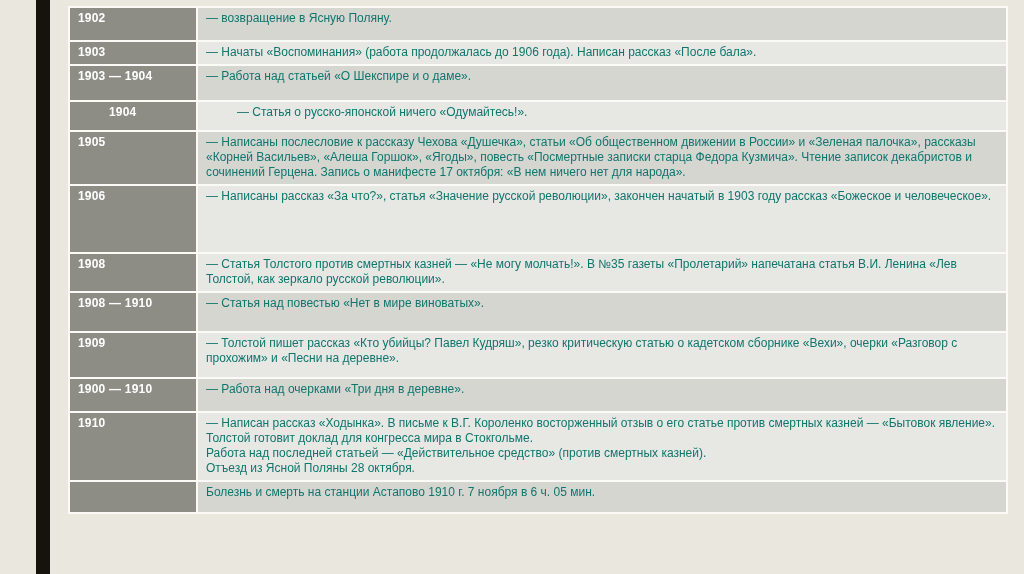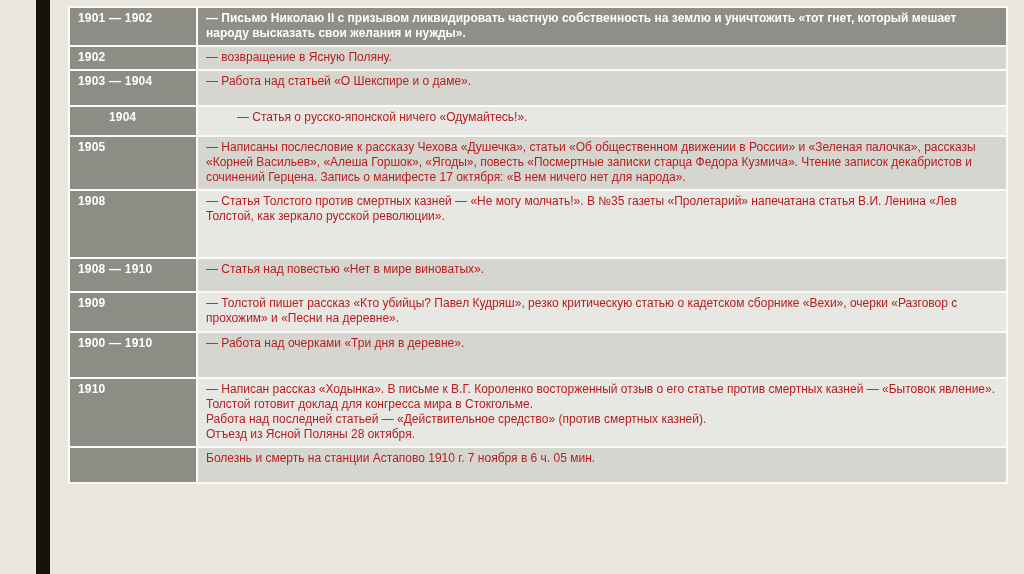--- a/index.html
+++ b/index.html
@@ -30,21 +30,21 @@
     border-collapse: collapse;
     table-layout: fixed;
   }
   td {
     border: 2px solid #fbfaf7;
     vertical-align: top;
     box-sizing: border-box;
     padding: 3px 8px 4px 8px;
     font-size: 12px;
     line-height: 15px;
-    color: #b91c1c;
+    color: #0f766e;
     word-wrap: break-word;
   }
   td.year-cell {
     width: 128px;
     background: #8d8d85;
     color: #ffffff;
     font-weight: 700;
     font-size: 12px;
     letter-spacing: 0.2px;
   }
@@ -74,39 +74,43 @@
   tr:nth-child(13) td { height: 72px; }
   tr:nth-child(14) td { height: 44px; }
 </style>
 </head>
 <body>
 
 <div class="accent-strip"></div>
 
 <table class="timeline">
   <tbody>
-    <tr class="header-row">
-      <td class="year-cell">1901 — 1902</td>
-      <td class="event-cell">— Письмо Николаю II с призывом ликвидировать частную собственность на землю и уничтожить «тот гнет, который мешает народу высказать свои желания и нужды».</td>
-    </tr>
     <tr class="band-a">
       <td class="year-cell">1902</td>
       <td class="event-cell">— возвращение в Ясную Поляну.</td>
+    </tr>
+    <tr class="band-b">
+      <td class="year-cell">1903</td>
+      <td class="event-cell">— Начаты «Воспоминания» (работа продолжалась до 1906 года). Написан рассказ «После бала».</td>
     </tr>
     <tr class="band-a">
       <td class="year-cell">1903 — 1904</td>
       <td class="event-cell">— Работа над статьей «О Шекспире и о даме».</td>
     </tr>
     <tr class="band-b">
       <td class="year-cell">1904</td>
       <td class="event-cell">— Статья о русско-японской ничего «Одумайтесь!».</td>
     </tr>
     <tr class="band-a">
       <td class="year-cell">1905</td>
       <td class="event-cell">— Написаны послесловие к рассказу Чехова «Душечка», статьи «Об общественном движении в России» и «Зеленая палочка», рассказы «Корней Васильев», «Алеша Горшок», «Ягоды», повесть «Посмертные записки старца Федора Кузмича». Чтение записок декабристов и сочинений Герцена. Запись о манифесте 17 октября: «В нем ничего нет для народа».</td>
+    </tr>
+    <tr class="band-b">
+      <td class="year-cell">1906</td>
+      <td class="event-cell">— Написаны рассказ «За что?», статья «Значение русской революции», закончен начатый в 1903 году рассказ «Божеское и человеческое».</td>
     </tr>
     <tr class="band-b">
       <td class="year-cell">1908</td>
       <td class="event-cell">— Статья Толстого против смертных казней — «Не могу молчать!». В №35 газеты «Пролетарий» напечатана статья В.И. Ленина «Лев Толстой, как зеркало русской революции».</td>
     </tr>
     <tr class="band-a">
       <td class="year-cell">1908 — 1910</td>
       <td class="event-cell">— Статья над повестью «Нет в мире виноватых».</td>
     </tr>
     <tr class="band-b">

